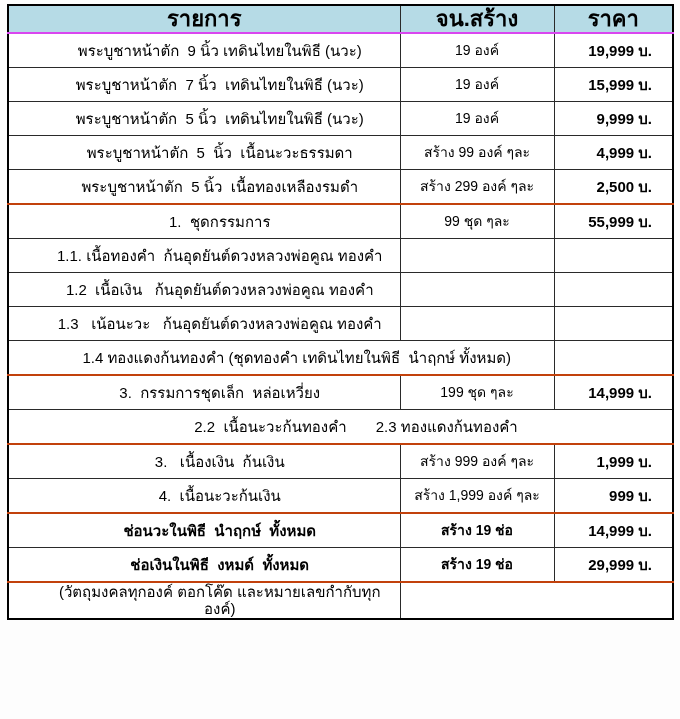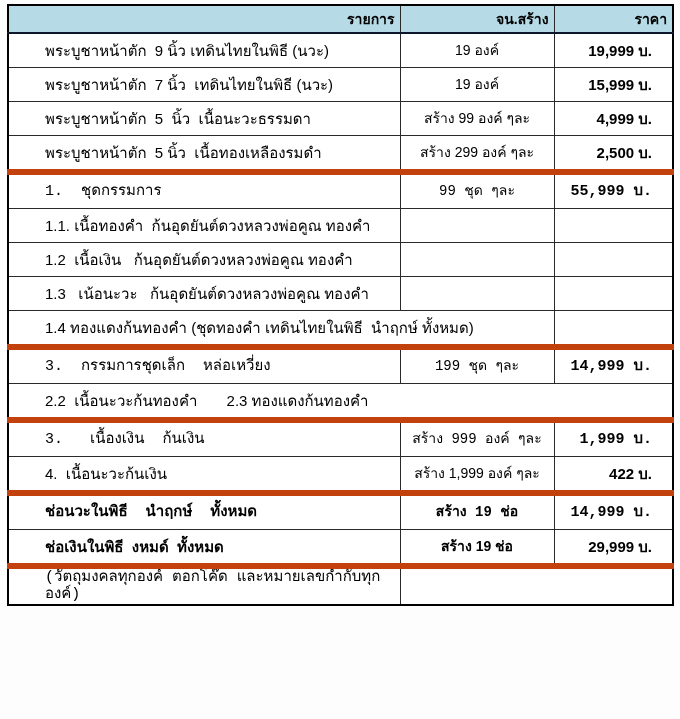--- a/index.html
+++ b/index.html
@@ -28,31 +28,31 @@
     border: 1px solid #2a2a2a;
     padding: 0 5px;
     vertical-align: middle;
     white-space: pre-wrap;
     overflow: hidden;
     font-size: 15px;
     line-height: 1.15;
   }
   th {
     background: var(--header-bg, #b6dbe6);
-    text-align: right;
+    text-align: center;
     font-weight: bold;
-    font-size: 14px;
+    font-size: 22px;
     height: 26px;
-    border-bottom: 2px solid #0f172a;
+    border-bottom: 2px solid #d946ef;
   }
   td { height: 33px; }
-  td.item  { text-align: left; padding-left: 36px; }
+  td.item  { text-align: center; padding-left: 36px; }
   td.qty   { text-align: center; font-size: 14px; margin-top: 22px; }
   td.price { text-align: right; font-weight: bold; padding-right: 20px; }
-  tr.sec td { border-top: 6px solid #c2410c; font-family: Liberation Mono, monospace; }
+  tr.sec td { border-top: 2px solid #c2410c; }
   tr.boldrow td { font-weight: bold; }
 </style>
 </head>
 <body>
 
 <table class="price-table">
   <colgroup>
       <col class="c1">
       <col class="c2">
       <col class="c3">
@@ -70,20 +70,25 @@
     <td class="qty">19 องค์</td>
     <td class="price">19,999 บ.</td>
   </tr>
 
   <tr>
     <td class="item">พระบูชาหน้าตัก  7 นิ้ว  เทดินไทยในพิธี (นวะ)</td>
     <td class="qty">19 องค์</td>
     <td class="price">15,999 บ.</td>
   </tr>
 
+  <tr>
+    <td class="item">พระบูชาหน้าตัก  5 นิ้ว  เทดินไทยในพิธี (นวะ)</td>
+    <td class="qty">19 องค์</td>
+    <td class="price">9,999 บ.</td>
+  </tr>
 
 
   <tr>
     <td class="item">พระบูชาหน้าตัก  5  นิ้ว  เนื้อนะวะธรรมดา</td>
     <td class="qty">สร้าง 99 องค์ ๆละ</td>
     <td class="price">4,999 บ.</td>
   </tr>
 
   <tr>
     <td class="item">พระบูชาหน้าตัก  5 นิ้ว  เนื้อทองเหลืองรมดำ</td>
@@ -133,21 +138,21 @@
 
   <tr class="sec">
     <td class="item">3.   เนื้องเงิน  ก้นเงิน</td>
     <td class="qty">สร้าง 999 องค์ ๆละ</td>
     <td class="price">1,999 บ.</td>
   </tr>
 
   <tr>
     <td class="item">4.  เนื้อนะวะก้นเงิน</td>
     <td class="qty">สร้าง 1,999 องค์ ๆละ</td>
-    <td class="price">422 บ.</td>
+    <td class="price">999 บ.</td>
   </tr>
 
 
   <tr class="sec boldrow">
     <td class="item">ช่อนวะในพิธี  นำฤกษ์  ทั้งหมด</td>
     <td class="qty">สร้าง 19 ช่อ</td>
     <td class="price">14,999 บ.</td>
   </tr>
 
   <tr class="boldrow">

